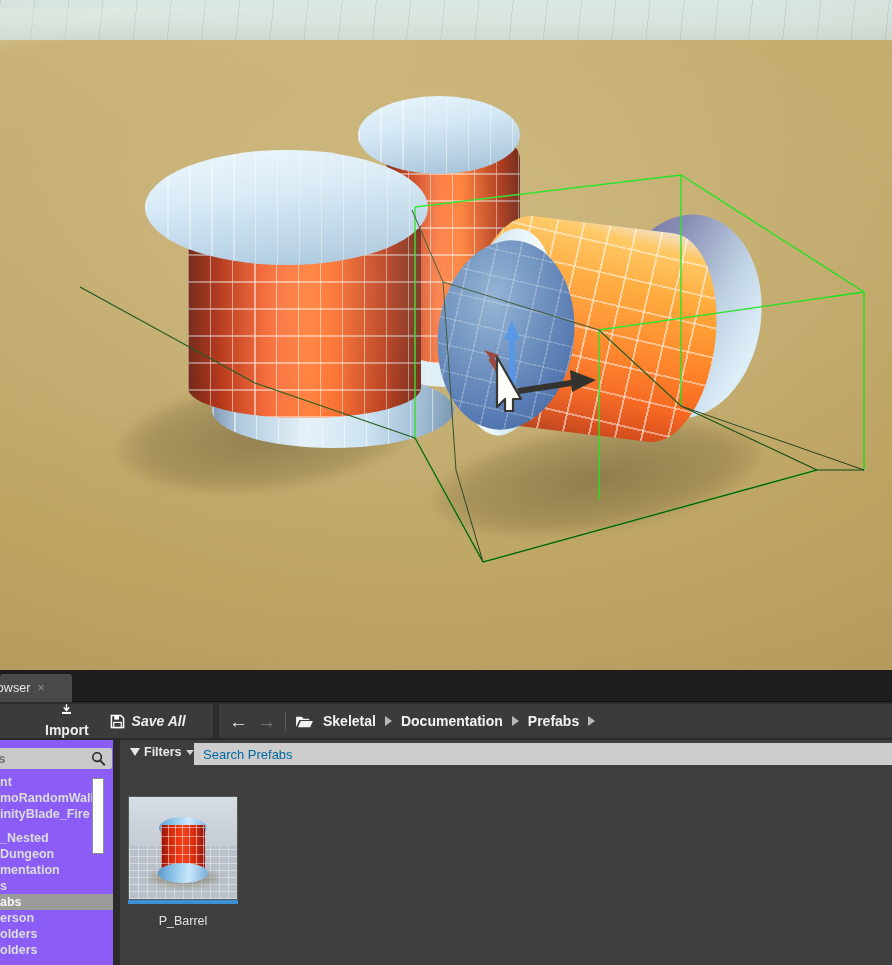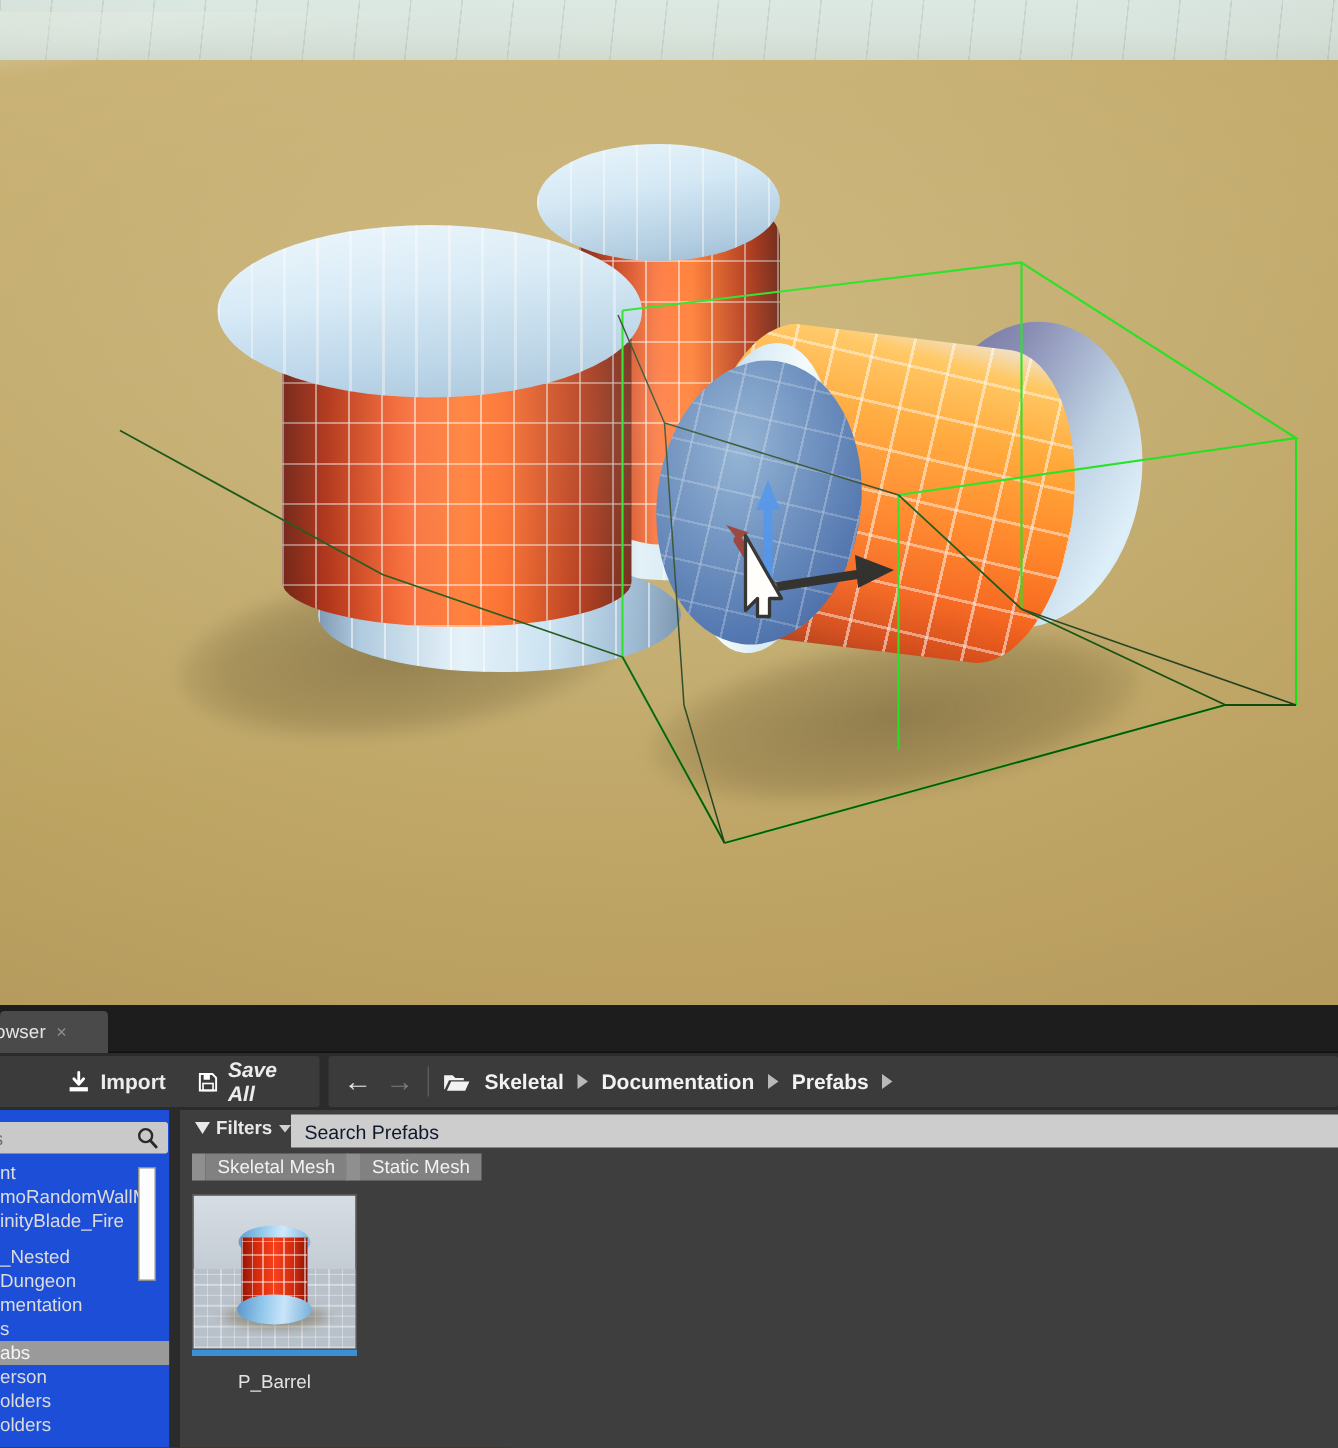--- a/index.html
+++ b/index.html
@@ -152,21 +152,22 @@
     border-bottom: 5px solid transparent; border-left: 7px solid #b9b9b9;
   }
   .nav-arrow { color: #e8e8e8; font-size: 19px; line-height: 1; font-weight: bold; }
   .nav-arrow.dim { color: #7d7d7d; }
 
   
   .cb-body { position: absolute; left: 0; top: 70px; width: 892px; bottom: 0; }
 
   .sources {
     position: absolute; left: 0; top: 0; width: 113px; bottom: 0;
-    background: #1d4ed8;
+    background: #8b5cf6;
+    font-weight: bold;
   }
   .src-search {
     position: absolute; left: -40px; top: 8px; width: 152px; height: 21px;
     background: #c9c9c9; border-radius: 2px;
     display: flex; align-items: center; justify-content: space-between;
     padding: 0 6px 0 8px;
   }
   .src-search .ph { color: #6f6f6f; font-size: 12.5px; }
   .tree {
     position: absolute; left: 0; top: 34px; right: 0; bottom: 0;
@@ -208,21 +209,21 @@
   }
   .tri-down-sm {
     width: 0; height: 0; border-left: 4.5px solid transparent;
     border-right: 4.5px solid transparent; border-top: 5.5px solid #d2d2d2;
   }
   .asset-search {
     position: absolute; left: 74px; top: 3px; right: 0; height: 22px;
     background: #cdcdcd;
     display: flex; align-items: center; padding-left: 9px;
   }
-  .asset-search .ph { color: #0f172a; font-size: 13px; }
+  .asset-search .ph { color: #0369a1; font-size: 13px; }
 
   .pillrow {
     position: absolute; left: 0; top: 29px; right: 0; height: 22px;
   }
   .pill {
     position: absolute; top: 0; height: 18px;
     display: flex; align-items: center;
   }
   .pill-chip {
     width: 9px; height: 18px; background: #8f8f8f;
@@ -397,21 +398,21 @@
       <div class="tab">
         <span class="tab-label">Browser</span>
         <span class="tab-close">×</span>
       </div>
     </div>
 
     <div class="toolbar">
 
       <div class="tb-group" style="left:-30px; width:243px;">
 
-        <div class="tb-btn" style="margin-left:62px;">
+        <div class="tb-btn" style="margin-left:62px;flex-direction:column;">
           <svg width="15" height="15" viewBox="0 0 16 16">
             <path d="M8 1 L8 8 M4.5 5.5 L8 9.5 L11.5 5.5" stroke="#fff" stroke-width="2" fill="none" stroke-linecap="round" stroke-linejoin="round"></path>
             <rect x="1.5" y="11.5" width="13" height="3" fill="#fff"></rect>
           </svg>
           <span>Import</span>
         </div>
         <div class="tb-btn" style="padding-left:8px;font-style:italic;">
           <svg width="15" height="15" viewBox="0 0 16 16">
             <path d="M1.5 1.5 H11.5 L14.5 4.5 V14.5 H1.5 Z" fill="none" stroke="#fff" stroke-width="1.6"></path>
             <rect x="4.5" y="1.5" width="5" height="4.5" fill="#fff"></rect>
@@ -498,30 +499,20 @@
           <div class="filters-btn">
             <span class="funnel"></span>
             <span>Filters</span>
             <span class="tri-down-sm"></span>
           </div>
           <div class="asset-search">
             <span class="ph">Search Prefabs</span>
           </div>
         </div>
 
-        <div class="pillrow">
-          <div class="pill" style="left:8px;">
-            <span class="pill-chip"></span>
-            <span class="pill-body">Skeletal Mesh</span>
-          </div>
-          <div class="pill" style="left:111px;">
-            <span class="pill-chip"></span>
-            <span class="pill-body">Static Mesh</span>
-          </div>
-        </div>
 
         <div class="tilearea">
 
           <div class="tile" style="left:8px;">
             <div class="tile-thumb">
               <div class="thumb-floor"></div>
               <div class="shadowblob" style="left:18px; top:72px; width:74px; height:18px; filter:blur(3px);"></div>
 
               <div style="position:absolute; left:30px; top:20px; width:48px; height:22px; border-radius:50%;
                           background:linear-gradient(95deg,#5f9bd0 0%,#8fc6ea 30%,#cfe9fb 60%,#7cb3de 100%);"></div>

